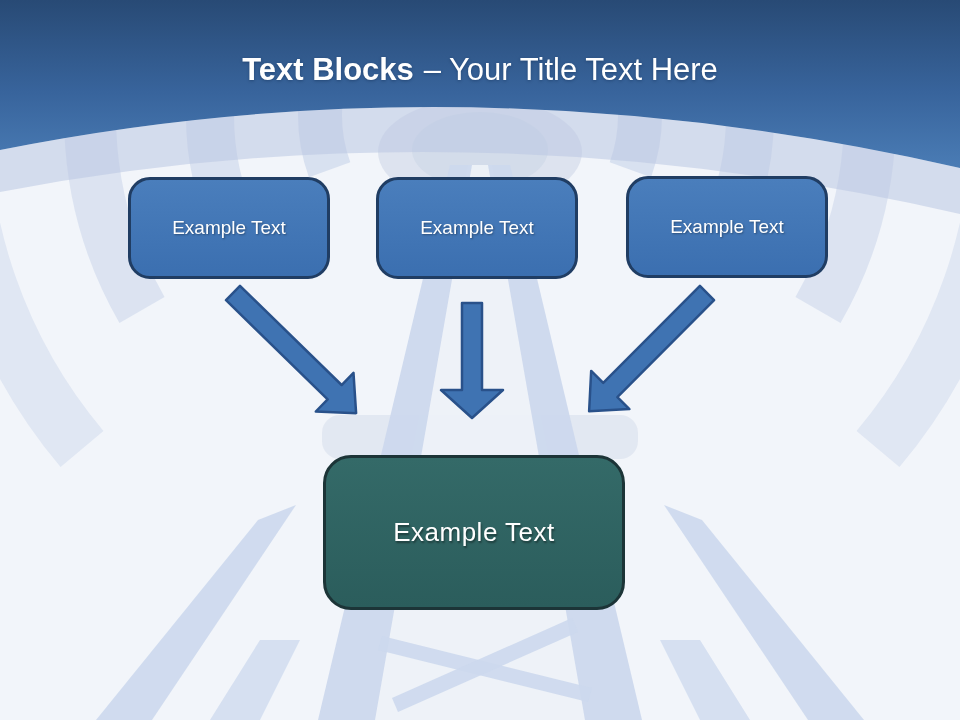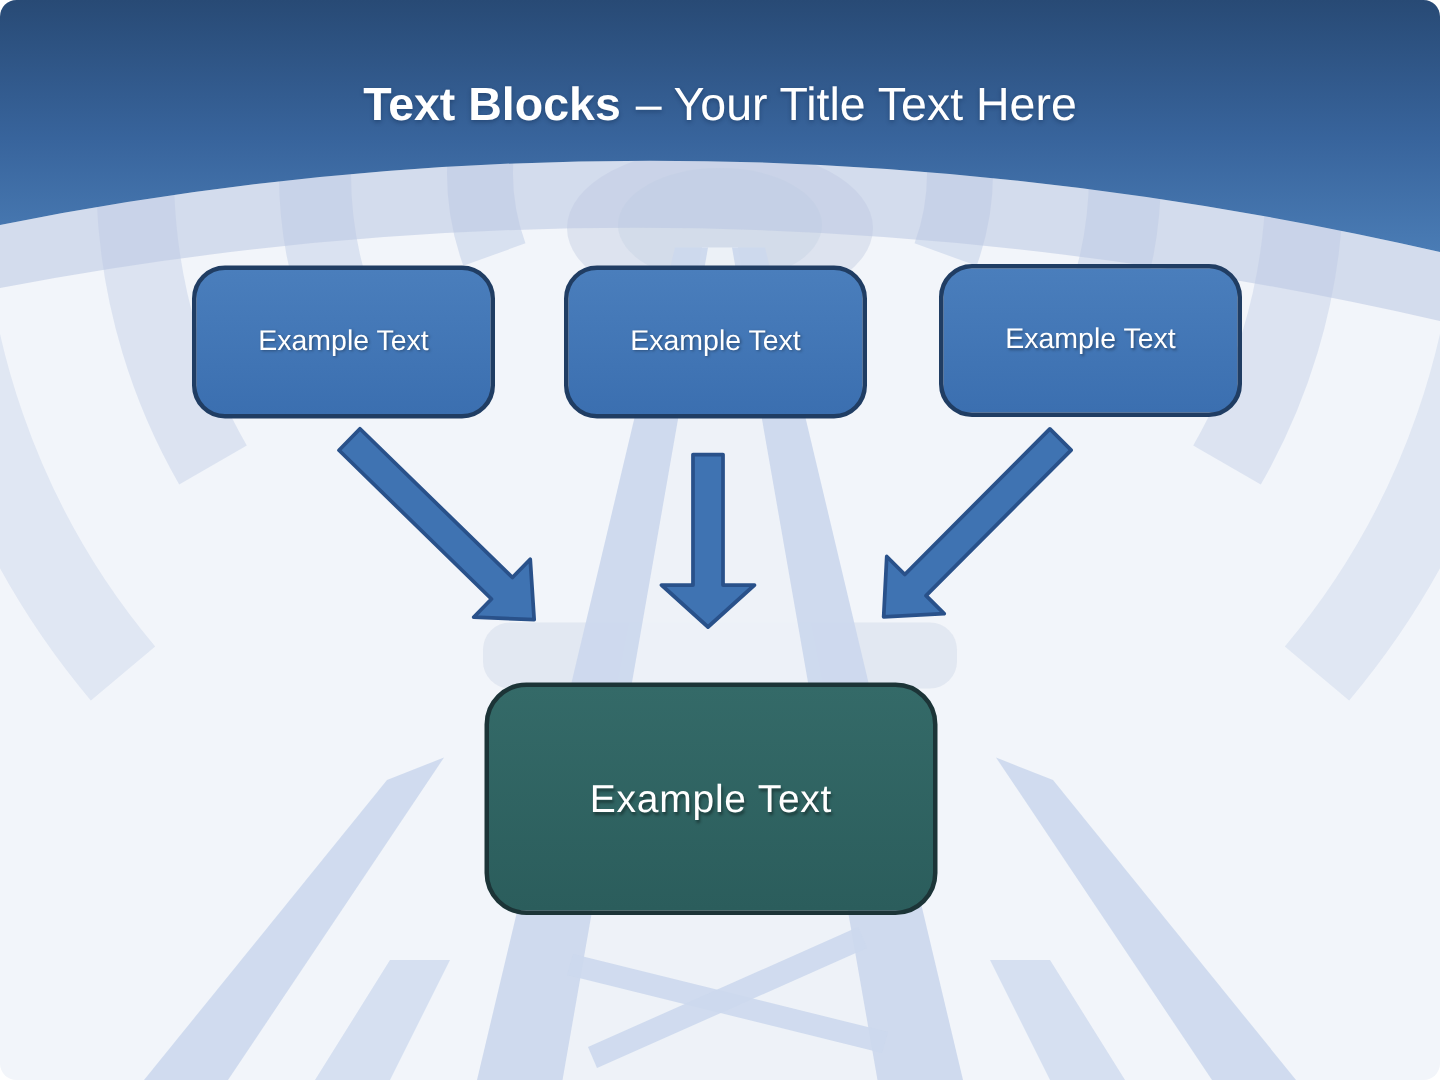--- a/index.html
+++ b/index.html
@@ -4,21 +4,20 @@
 <style>
   html, body { margin: 0; padding: 0; }
   body { font-family: "Liberation Sans", sans-serif; }
 
   .slide {
     position: relative;
     width: 960px;
     height: 720px;
     background: #f2f5fa;
     overflow: hidden;
-    border-radius: 11px;
   }
 
   .layer { position: absolute; inset: 0; }
 
   svg { display: block; }
 
   
   .title-wrap {
     position: absolute;
     top: 50px;

